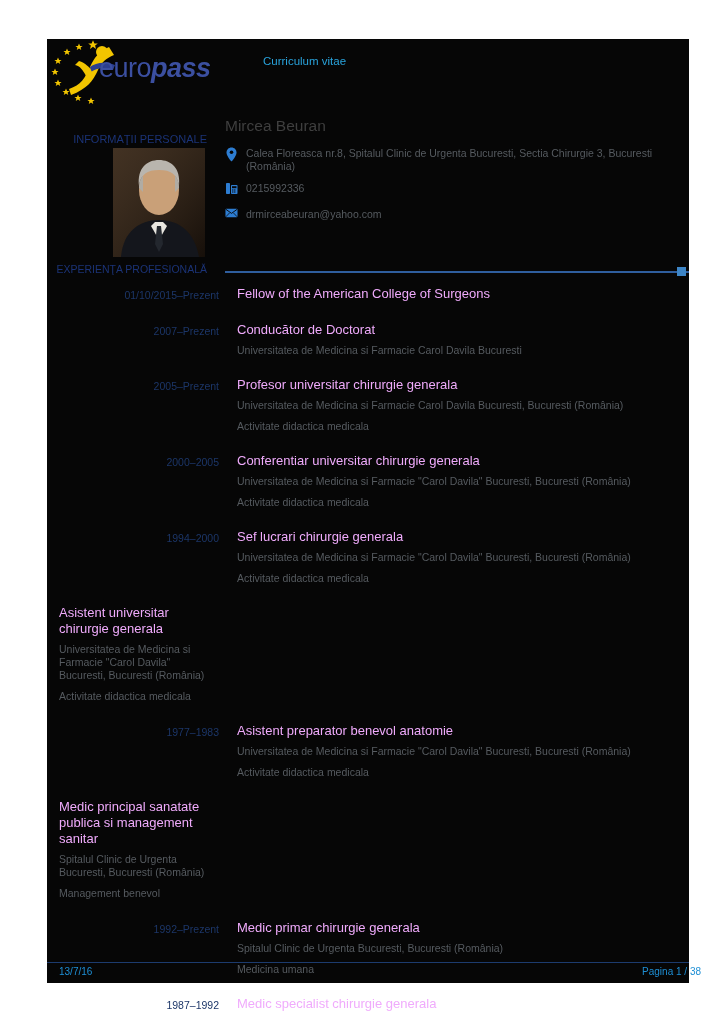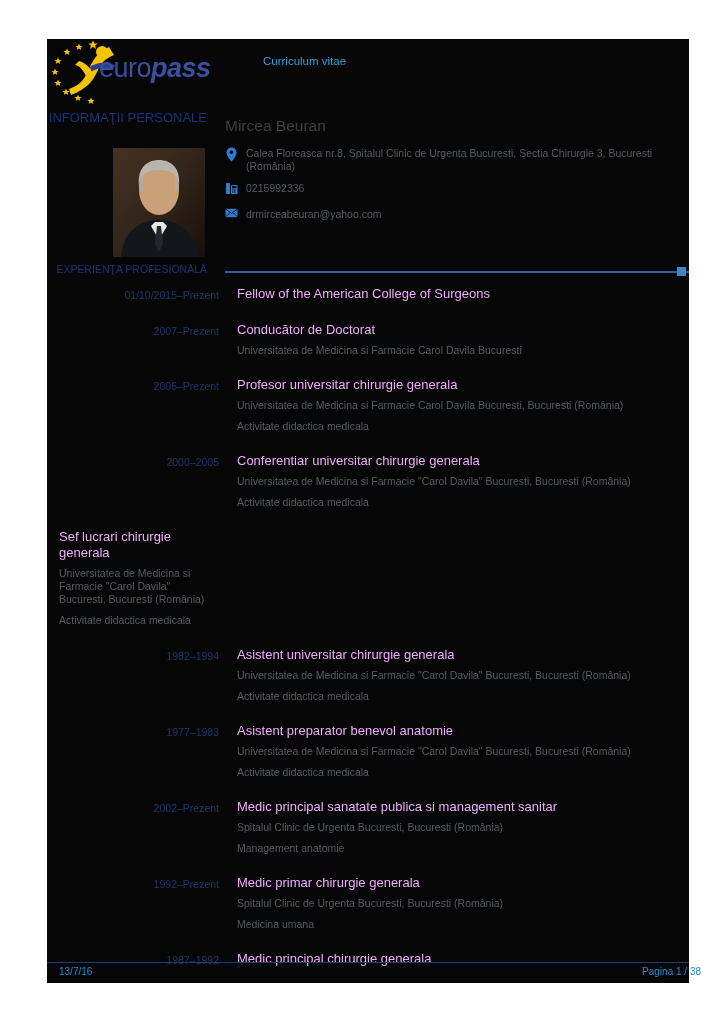--- a/index.html
+++ b/index.html
@@ -12,21 +12,21 @@
     background:#060606;color:#565b60;
   }
   
   .logo-svg{position:absolute;left:-12px;top:0px;width:132px;height:70px;}
   .logo-text{position:absolute;left:52px;top:14px;font-size:27px;color:#3b4fa0;letter-spacing:-0.5px;}
   .logo-text .euro{font-weight:400;}
   .logo-text .pass{font-weight:700;font-style:italic;}
   .doc-type{position:absolute;left:178px;top:16px;font-size:11.5px;color:#29a3dc;margin-left:38px;}
   
   .label-col{position:absolute;left:0;width:160px;text-align:right;}
-  .personal-label{top:71px;font-size:13px;color:#1b3377;}
+  .personal-label{top:94px;font-size:11px;color:#1b3377;}
   .person-name{position:absolute;left:178px;top:78px;font-size:15.5px;color:#3f3f3f;}
   .photo{position:absolute;left:66px;top:109px;width:92px;height:109px;display:block;}
   .contact{position:absolute;left:178px;top:108px;width:446px;}
   .contact-row{display:flex;align-items:flex-start;margin-bottom:9px;}
   .contact-row .cicon{flex:0 0 13px;margin-right:8px;margin-top:0px;}
   .contact-text{font-size:10.5px;color:#565b60;line-height:13px;}
   .contact-row.phone{margin-bottom:13px;}
   
   .exp-label{top:224px;font-size:10.5px;color:#1b3377;}
   .exp-rule{position:absolute;left:178px;top:232px;width:464px;height:2px;background:#2f5e9e;}
@@ -162,67 +162,66 @@
     <div class="entry">
       <div class="entry-period">2000–2005</div>
       <div class="entry-body">
         <div class="entry-title">Conferentiar universitar chirurgie generala</div>
         <div class="entry-org">Universitatea de Medicina si Farmacie "Carol Davila" Bucuresti, Bucuresti (România)</div>
         <div class="entry-activity">Activitate didactica medicala</div>
       </div>
     </div>
 
     <div class="entry">
+      <div class="entry-period">1994–2000</div>
       <div class="entry-body">
         <div class="entry-title">Sef lucrari chirurgie generala</div>
         <div class="entry-org">Universitatea de Medicina si Farmacie "Carol Davila" Bucuresti, Bucuresti (România)</div>
         <div class="entry-activity">Activitate didactica medicala</div>
       </div>
     </div>
 
     <div class="entry">
-      <div class="entry-period">1982–1994</div>
       <div class="entry-body">
         <div class="entry-title">Asistent universitar chirurgie generala</div>
         <div class="entry-org">Universitatea de Medicina si Farmacie "Carol Davila" Bucuresti, Bucuresti (România)</div>
         <div class="entry-activity">Activitate didactica medicala</div>
       </div>
     </div>
 
     <div class="entry">
       <div class="entry-period">1977–1983</div>
       <div class="entry-body">
         <div class="entry-title">Asistent preparator benevol anatomie</div>
         <div class="entry-org">Universitatea de Medicina si Farmacie "Carol Davila" Bucuresti, Bucuresti (România)</div>
         <div class="entry-activity">Activitate didactica medicala</div>
       </div>
     </div>
 
     <div class="entry">
-      <div class="entry-period">2002–Prezent</div>
       <div class="entry-body">
         <div class="entry-title">Medic principal sanatate publica si management sanitar</div>
         <div class="entry-org">Spitalul Clinic de Urgenta Bucuresti, Bucuresti (România)</div>
-        <div class="entry-activity">Management anatomie</div>
+        <div class="entry-activity">Management benevol</div>
       </div>
     </div>
 
     <div class="entry">
       <div class="entry-period">1992–Prezent</div>
       <div class="entry-body">
         <div class="entry-title">Medic primar chirurgie generala</div>
         <div class="entry-org">Spitalul Clinic de Urgenta Bucuresti, Bucuresti (România)</div>
         <div class="entry-activity">Medicina umana</div>
       </div>
     </div>
 
     <div class="entry">
       <div class="entry-period">1987–1992</div>
       <div class="entry-body">
-        <div class="entry-title">Medic principal chirurgie generala</div>
+        <div class="entry-title">Medic specialist chirurgie generala</div>
 
       </div>
     </div>
   </div>
 
   <div class="footer-rule"></div>
   <div class="footer">
     <span>13/7/16</span>
     <span>Pagina 1 / 38</span>
   </div>

